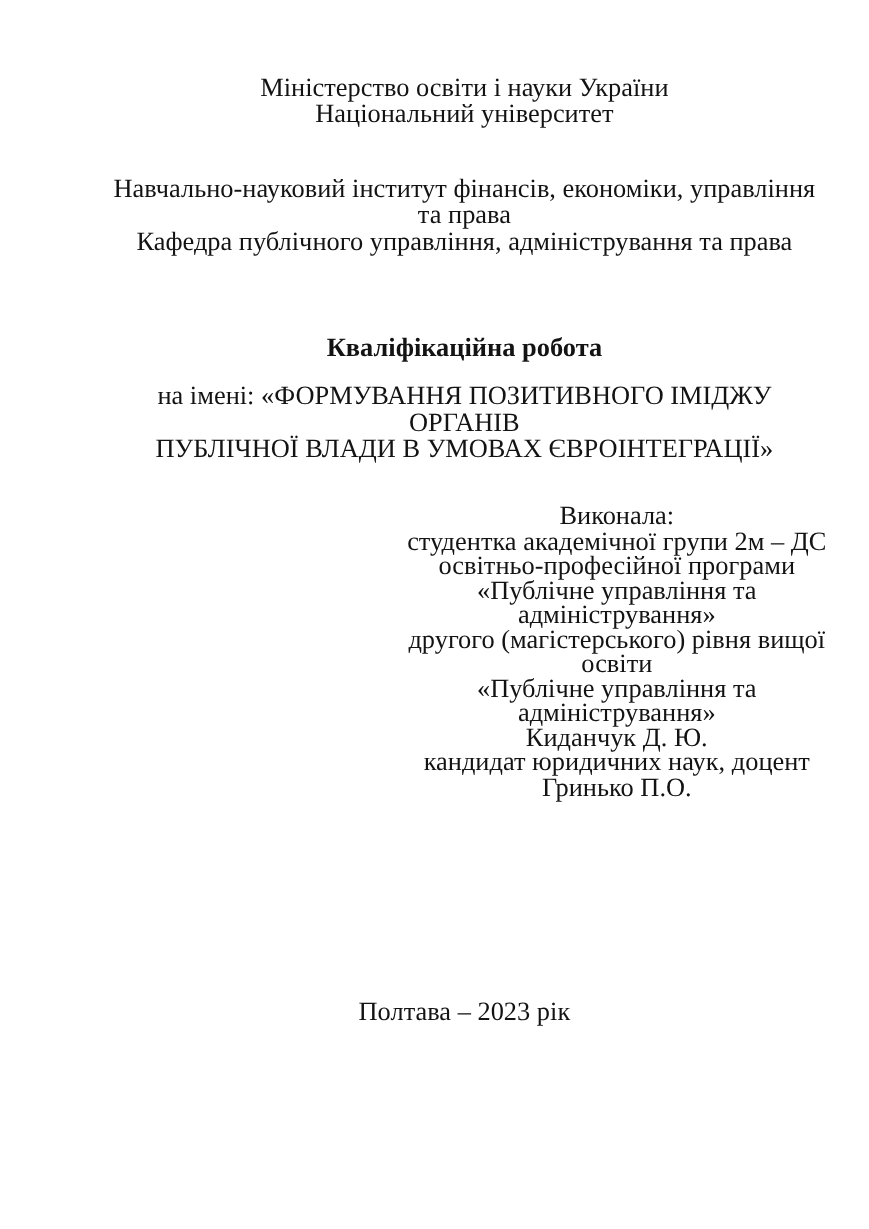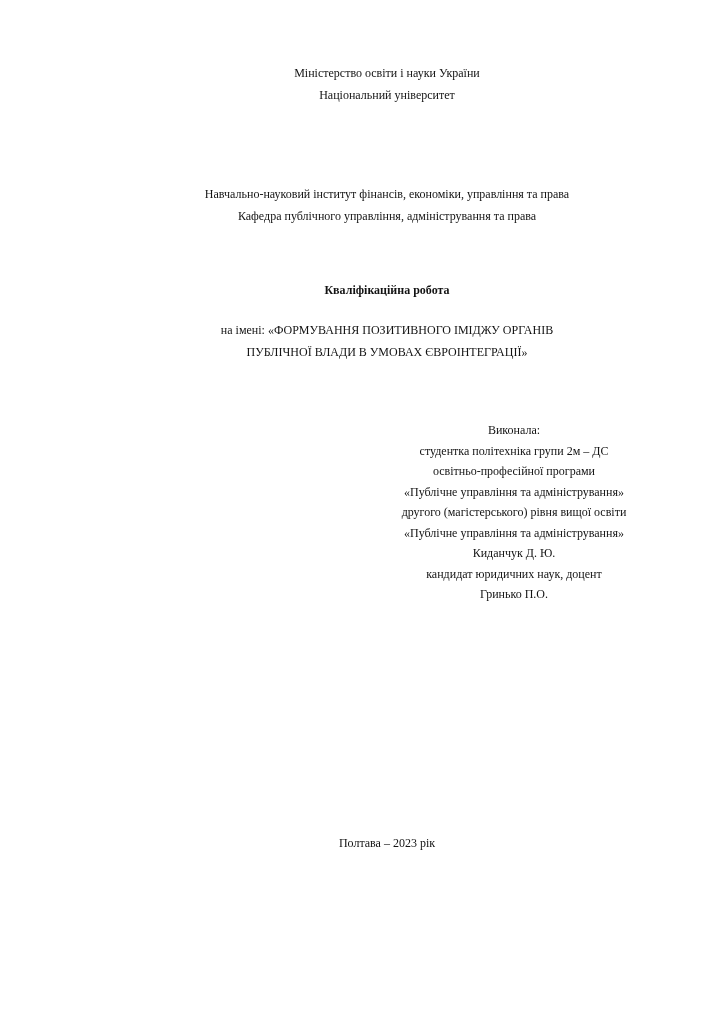--- a/index.html
+++ b/index.html
@@ -6,40 +6,39 @@
     margin: 0;
     padding: 0;
     background: #ffffff;
   }
   .page {
     position: relative;
     width: 724px;
     height: 1024px;
     background: #ffffff;
     font-family: "Liberation Serif", "DejaVu Serif", serif;
-    font-size: 12px;
+    font-size: 22px;
     color: #131313;
     overflow: hidden;
   }
   .abs {
     position: absolute;
     left: 88px;
     right: 38px;
   }
   .center { text-align: center; }
   .b { font-weight: normal; }
 
   .ministry-block {
     top: 62px;
     line-height: 22px;
   }
   .institute-block {
     top: 146px;
     line-height: 22px;
-    margin-top: 37px;
   }
   .worktype {
     top: 279px;
     line-height: 22px;
     font-weight: bold;
   }
   .topic {
     top: 319px;
     line-height: 22px;
   }
@@ -73,21 +72,21 @@
 
   <div class="abs center worktype">Кваліфікаційна робота</div>
 
   <div class="abs center topic">
     <span>на імені: </span><span class="b">«ФОРМУВАННЯ ПОЗИТИВНОГО ІМІДЖУ ОРГАНІВ</span><br>
     <span class="b">ПУБЛІЧНОЇ ВЛАДИ В УМОВАХ ЄВРОІНТЕГРАЦІЇ»</span>
   </div>
 
   <div class="executor-block">
     <div class="b">Виконала:</div>
-    <div>студентка політехніка групи 2м – ДС</div>
+    <div>студентка академічної групи 2м – ДС</div>
     <div>освітньо-професійної програми</div>
     <div>«Публічне управління та адміністрування»</div>
     <div>другого (магістерського) рівня вищої освіти</div>
     <div>«Публічне управління та адміністрування»</div>
     <div>Киданчук Д. Ю.</div>
     <div>кандидат юридичних наук, доцент</div>
     <div>Гринько П.О.</div>
   </div>
 
   <div class="abs center footer-line">Полтава – 2023 рік</div>

